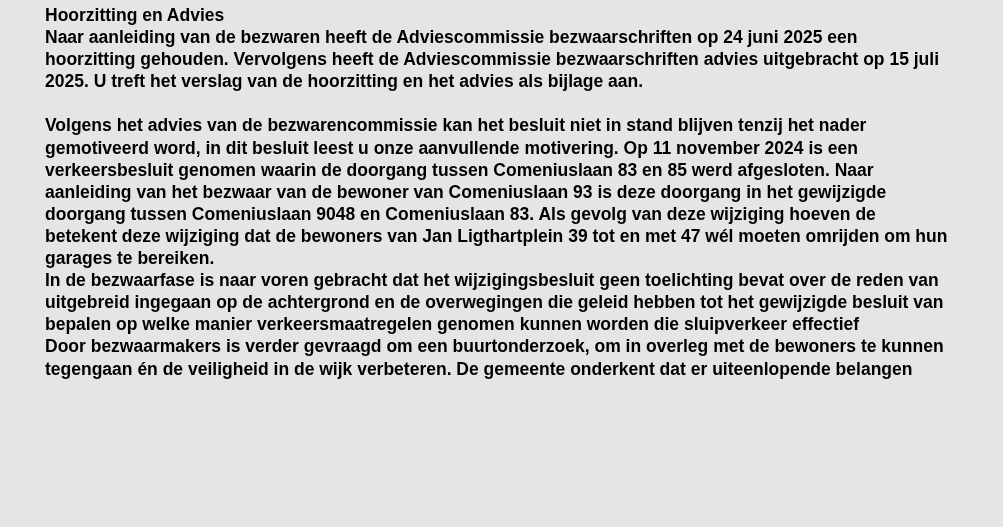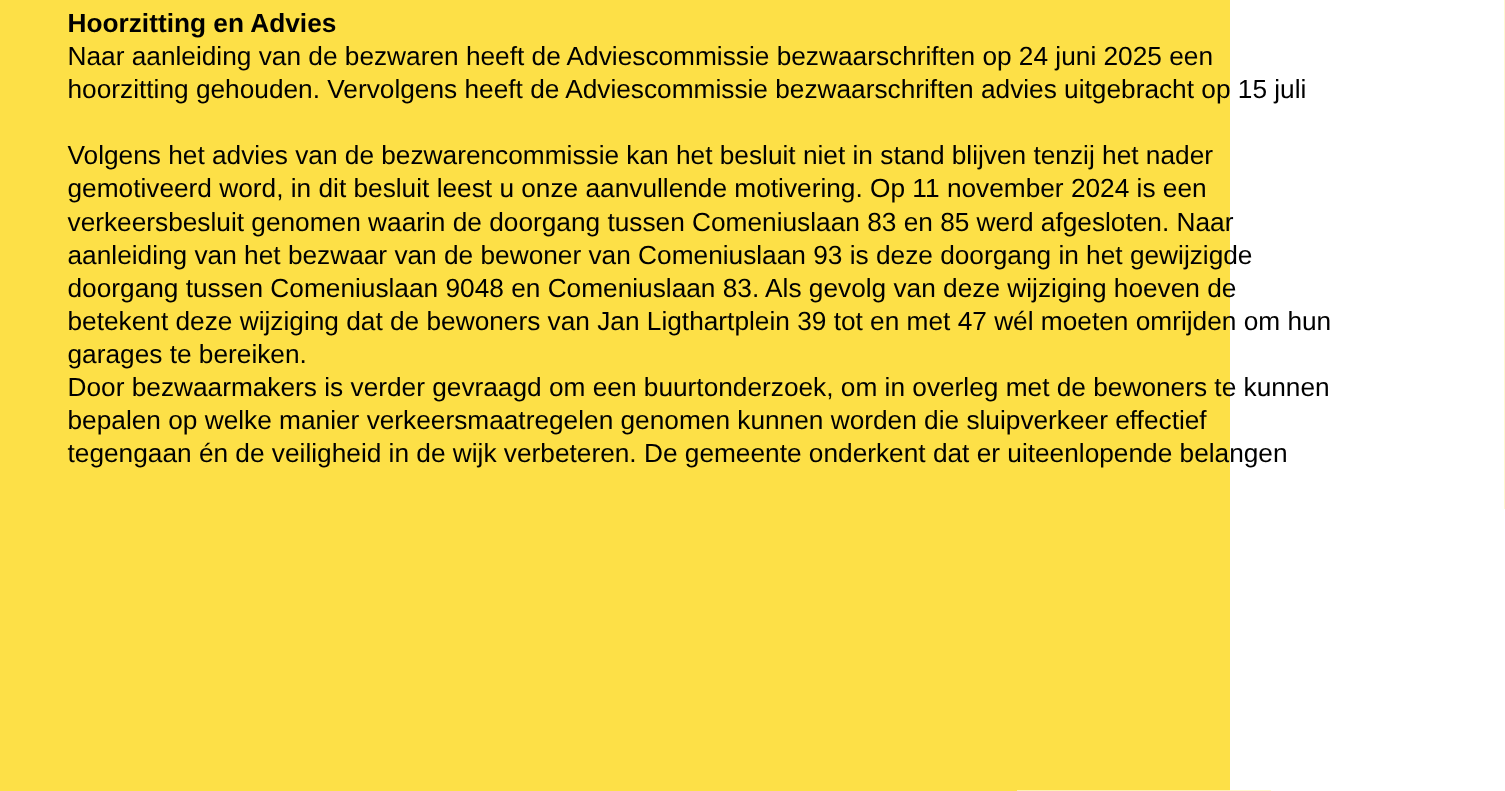--- a/index.html
+++ b/index.html
@@ -8,59 +8,62 @@
     background: #ffffff;
   }
   body {
     width: 1003px;
     height: 527px;
     overflow: hidden;
     font-family: "Liberation Sans", "DejaVu Sans", sans-serif;
   }
   .page {
     box-sizing: border-box;
-    width: 820px;
+    width: 1003px;
     height: 527px;
     padding: 4px 10px 12px 45px;
     color: #000000;
-    background: #fde047;
+    background: #e5e5e5;
   }
   .section-heading {
     font-size: 17.5px;
     line-height: 22.1px;
     font-weight: bold;
     white-space: nowrap;
   }
   .text-line {
     font-size: 17.5px;
     line-height: 22.1px;
-    font-weight: normal;
+    font-weight: bold;
     white-space: nowrap;
   }
   .section + .section {
     margin-top: 22.1px; 
   }
 </style>
 </head>
 <body>
 
 <div class="page">
 
   <div class="section">
     <div class="section-heading">Hoorzitting en Advies</div>
     <div class="text-line">Naar aanleiding van de bezwaren heeft de Adviescommissie bezwaarschriften op 24 juni 2025 een</div>
     <div class="text-line">hoorzitting gehouden. Vervolgens heeft de Adviescommissie bezwaarschriften advies uitgebracht op 15 juli</div>
+    <div class="text-line">2025. U treft het verslag van de hoorzitting en het advies als bijlage aan.</div>
   </div>
 
   <div class="section">
     <div class="text-line">Volgens het advies van de bezwarencommissie kan het besluit niet in stand blijven tenzij het nader</div>
     <div class="text-line">gemotiveerd word, in dit besluit leest u onze aanvullende motivering. Op 11 november 2024 is een</div>
     <div class="text-line">verkeersbesluit genomen waarin de doorgang tussen Comeniuslaan 83 en 85 werd afgesloten. Naar</div>
     <div class="text-line">aanleiding van het bezwaar van de bewoner van Comeniuslaan 93 is deze doorgang in het gewijzigde</div>
     <div class="text-line">doorgang tussen Comeniuslaan 9048 en Comeniuslaan 83. Als gevolg van deze wijziging hoeven de</div>
     <div class="text-line">betekent deze wijziging dat de bewoners van Jan Ligthartplein 39 tot en met 47 wél moeten omrijden om hun</div>
     <div class="text-line">garages te bereiken.</div>
+    <div class="text-line">In de bezwaarfase is naar voren gebracht dat het wijzigingsbesluit geen toelichting bevat over de reden van</div>
+    <div class="text-line">uitgebreid ingegaan op de achtergrond en de overwegingen die geleid hebben tot het gewijzigde besluit van</div>
+    <div class="text-line">bepalen op welke manier verkeersmaatregelen genomen kunnen worden die sluipverkeer effectief</div>
     <div class="text-line">Door bezwaarmakers is verder gevraagd om een buurtonderzoek, om in overleg met de bewoners te kunnen</div>
-    <div class="text-line">bepalen op welke manier verkeersmaatregelen genomen kunnen worden die sluipverkeer effectief</div>
     <div class="text-line">tegengaan én de veiligheid in de wijk verbeteren. De gemeente onderkent dat er uiteenlopende belangen</div>
   </div>
 
 </div>
 
 </body></html>

